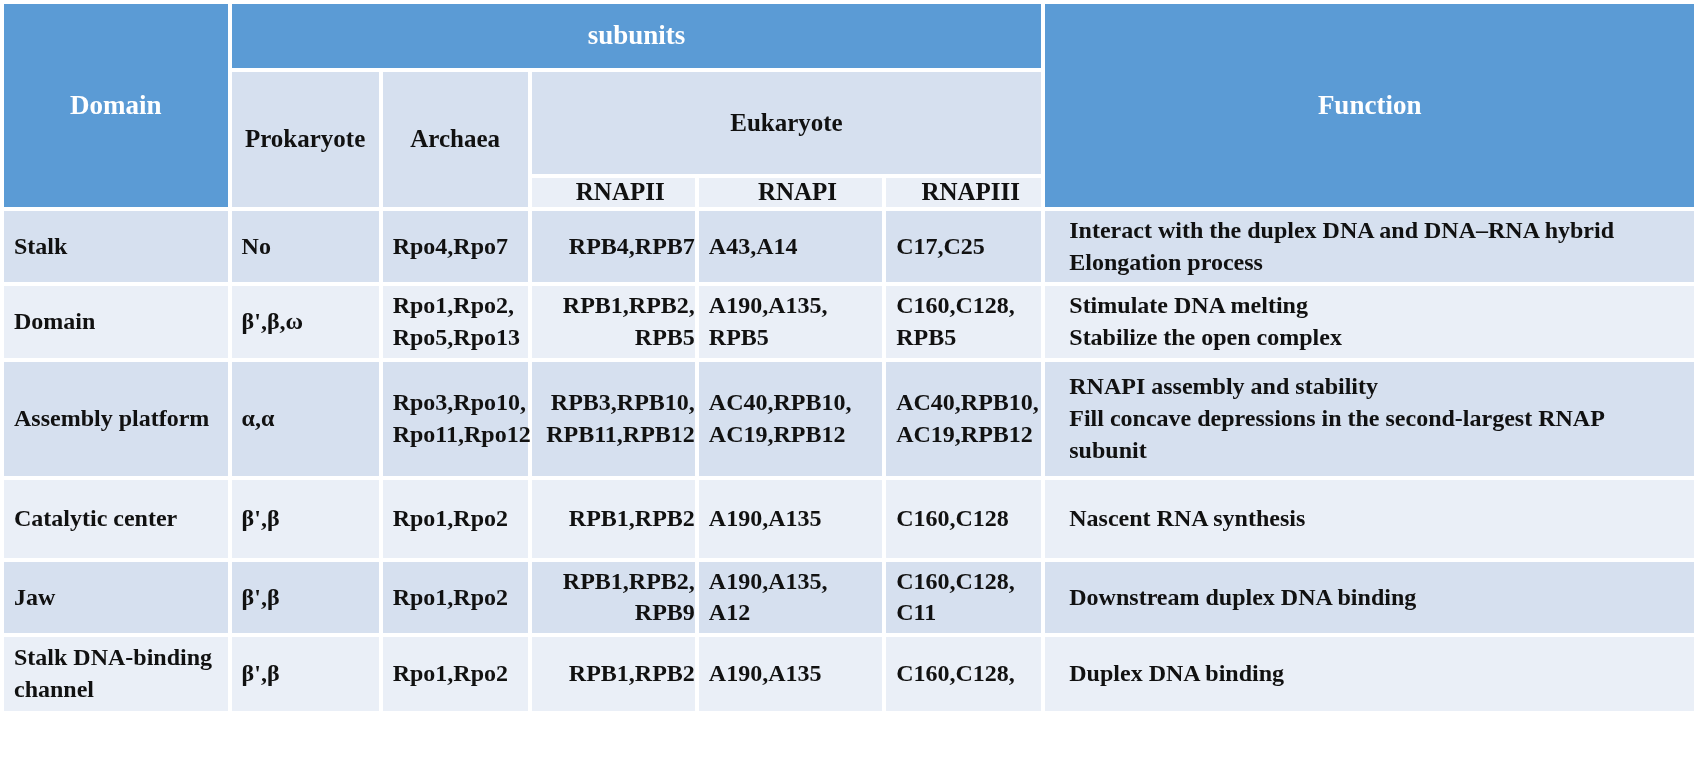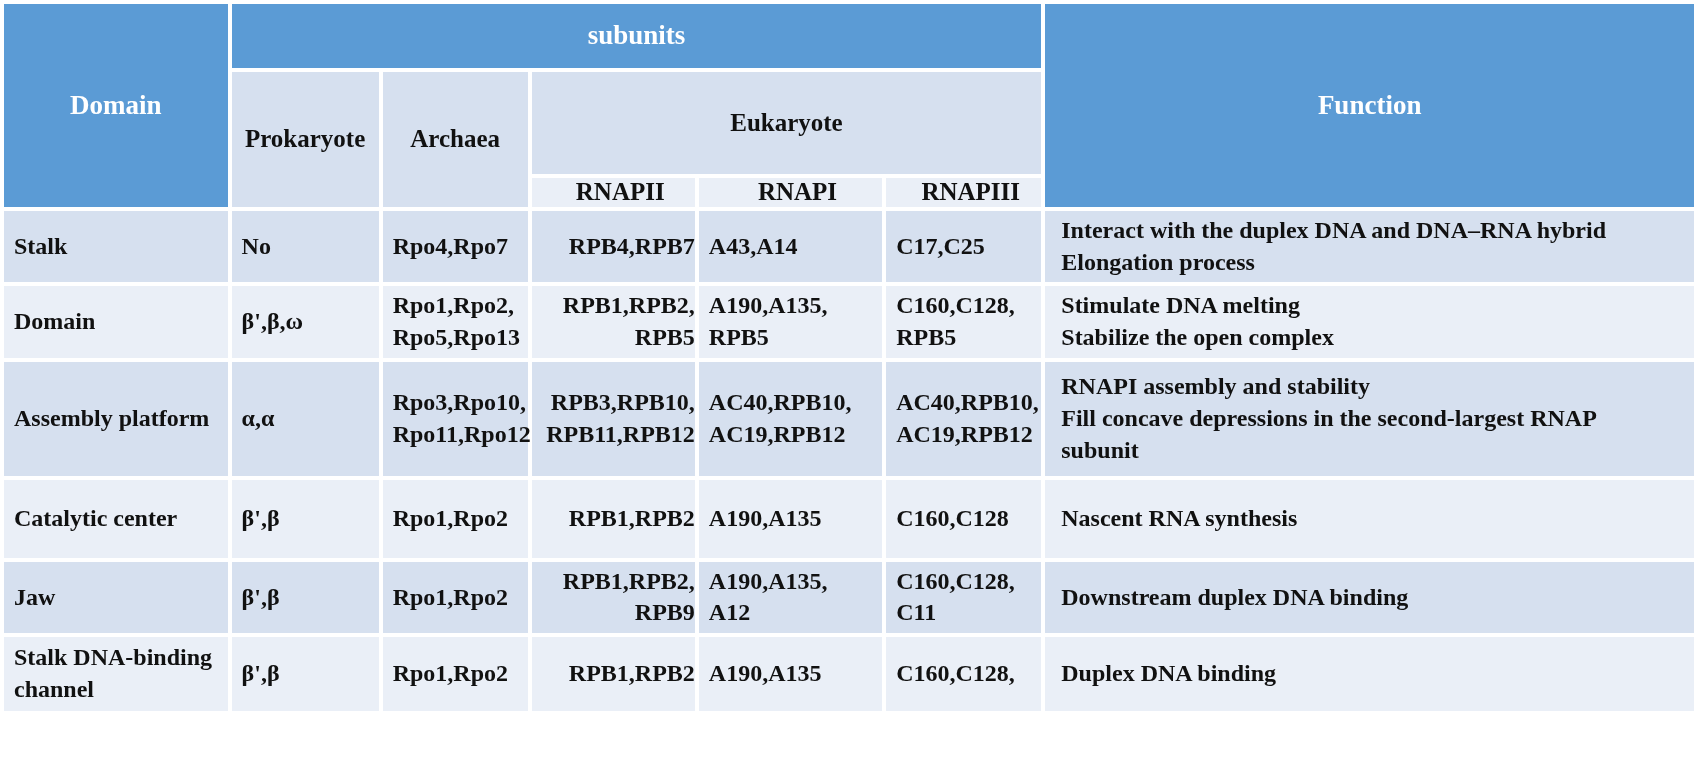--- a/index.html
+++ b/index.html
@@ -67,21 +67,21 @@
   .row-light td { background: #EAEFF7; }
 
   td.cell {
     color: #111111;
     font-size: 24px;
     line-height: 1.32;
     padding: 4px 0 4px 10px;
     text-align: left;
   }
   td.cell.fn {
-    padding-left: 16px;
+    padding-left: 24px;
   }
   td.cell.center-ind {
     padding-left: 12px;
     text-align: right;
   }
   .nowrapline { white-space: pre-line; }
 
   
   tr.r-head-1 > .hdr-blue.subunits-cell { height: 64px; }
   tr.r-head-1 > .hdr-blue.domain-cell { height: 203px; }

